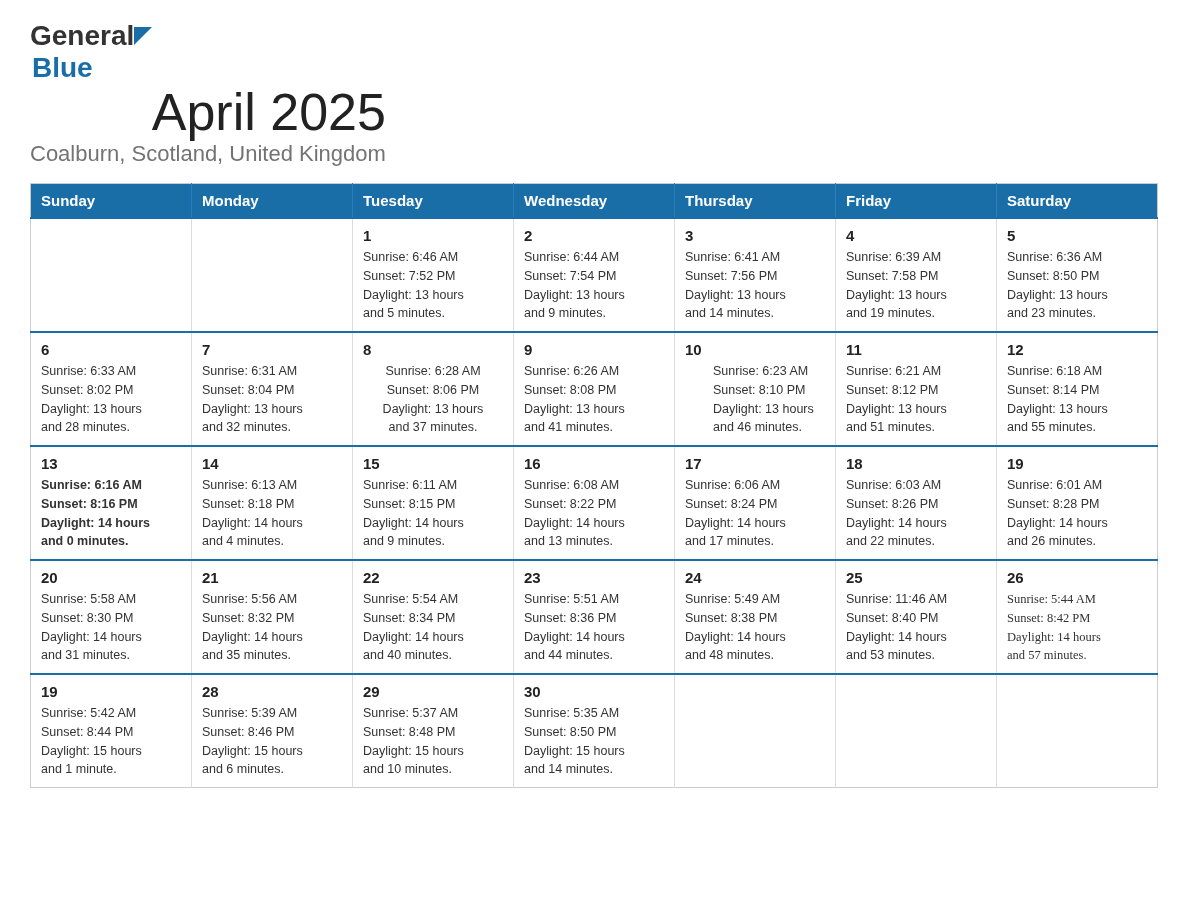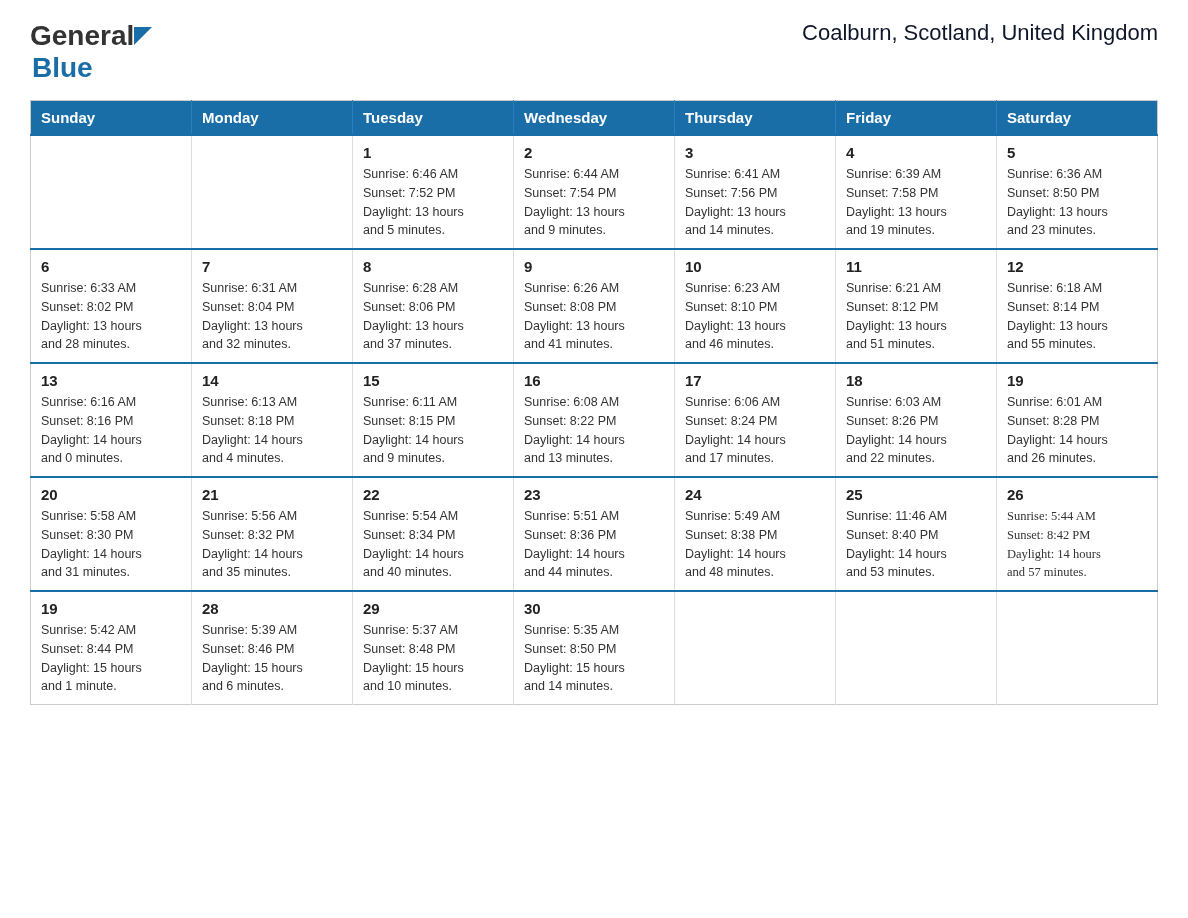--- a/index.html
+++ b/index.html
@@ -8,38 +8,39 @@
       background: #fff;
       padding: 20px 30px;
       width: 1188px;
       min-height: 918px;
     }
     .header {
       display: flex;
       justify-content: space-between;
       align-items: flex-start;
       margin-bottom: 16px;
+      flex-direction: column;
     }
     .logo-general {
       font-size: 28px;
       font-weight: bold;
       color: #333;
     }
     .title-area {
       text-align: right;
     }
     .month-title {
       font-size: 52px;
       font-weight: normal;
       color: #222;
       line-height: 1.1;
     }
     .location-subtitle {
       font-size: 22px;
-      color: #0f172a;
+      color: #737373;
     }
     table {
       width: 100%;
       border-collapse: collapse;
       border: 1px solid #ccc;
     }
     thead tr {
       background-color: #1a6ea8;
     }
     thead th {
@@ -104,20 +105,21 @@
       <span class="logo-general">General</span>
       <span style="display:inline-flex;align-items:flex-end;margin-bottom:5px;">
         <svg width="18" height="18" viewBox="0 0 18 18">
           <polygon points="0,0 18,0 0,18" fill="#1a6ea8"></polygon>
         </svg>
       </span>
     </div>
     <div class="logo-row2">Blue</div>
   </div>
   <div class="title-area">
+    <div class="month-title">April 2025</div>
     <div class="location-subtitle">Coalburn, Scotland, United Kingdom</div>
   </div>
 </div>
 
 <table>
   <thead>
     <tr>
     <th>Sunday</th>
         <th>Monday</th>
         <th>Tuesday</th>
@@ -177,35 +179,35 @@
         </td>
         <td>
           <span class="day-num">7</span>
           <div class="day-info" style="white-space: pre-line;">Sunrise: 6:31 AM
 Sunset: 8:04 PM
 Daylight: 13 hours
 and 32 minutes.</div>
         </td>
         <td>
           <span class="day-num">8</span>
-          <div class="day-info" style="white-space: pre-line;">Sunrise: 6:28 AM
+          <div class="day-info" style="white-space: pre-line; text-align: center;">Sunrise: 6:28 AM
 Sunset: 8:06 PM
 Daylight: 13 hours
 and 37 minutes.</div>
         </td>
         <td>
           <span class="day-num">9</span>
           <div class="day-info" style="white-space: pre-line;">Sunrise: 6:26 AM
 Sunset: 8:08 PM
 Daylight: 13 hours
 and 41 minutes.</div>
         </td>
         <td>
           <span class="day-num">10</span>
-          <div class="day-info" style="white-space: pre-line;">Sunrise: 6:23 AM
+          <div class="day-info" style="white-space: pre-line; margin-left: 28px;">Sunrise: 6:23 AM
 Sunset: 8:10 PM
 Daylight: 13 hours
 and 46 minutes.</div>
         </td>
         <td>
           <span class="day-num">11</span>
           <div class="day-info" style="white-space: pre-line;">Sunrise: 6:21 AM
 Sunset: 8:12 PM
 Daylight: 13 hours
 and 51 minutes.</div>
@@ -214,21 +216,21 @@
           <span class="day-num">12</span>
           <div class="day-info" style="white-space: pre-line;">Sunrise: 6:18 AM
 Sunset: 8:14 PM
 Daylight: 13 hours
 and 55 minutes.</div>
         </td>
       </tr>
       <tr>
         <td>
           <span class="day-num">13</span>
-          <div class="day-info" style="white-space: pre-line;">Sunrise: 6:16 AM
+          <div class="day-info" style="white-space: pre-line; font-weight: bold;">Sunrise: 6:16 AM
 Sunset: 8:16 PM
 Daylight: 14 hours
 and 0 minutes.</div>
         </td>
         <td>
           <span class="day-num">14</span>
           <div class="day-info" style="white-space: pre-line;">Sunrise: 6:13 AM
 Sunset: 8:18 PM
 Daylight: 14 hours
 and 4 minutes.</div>

